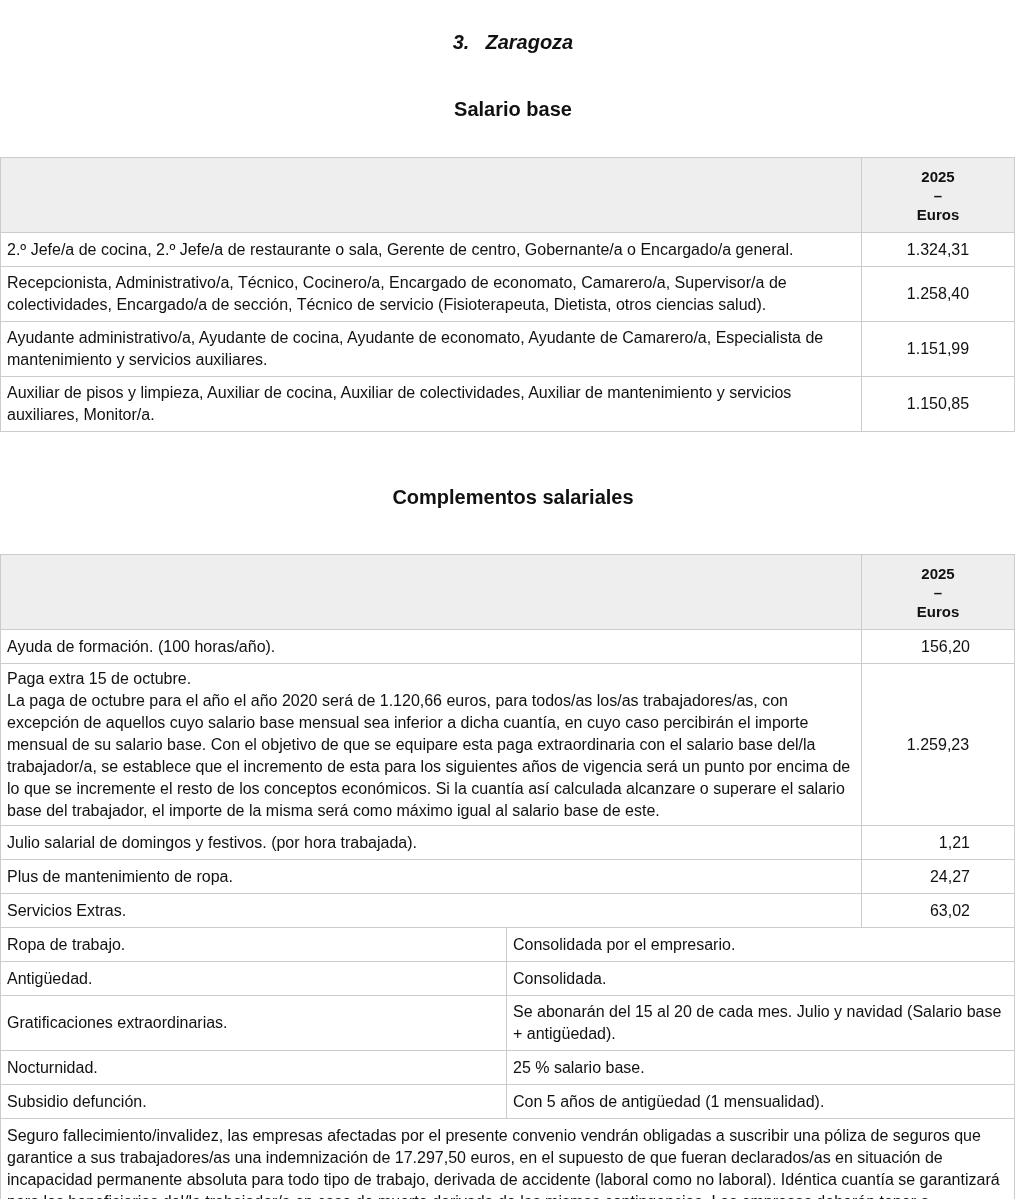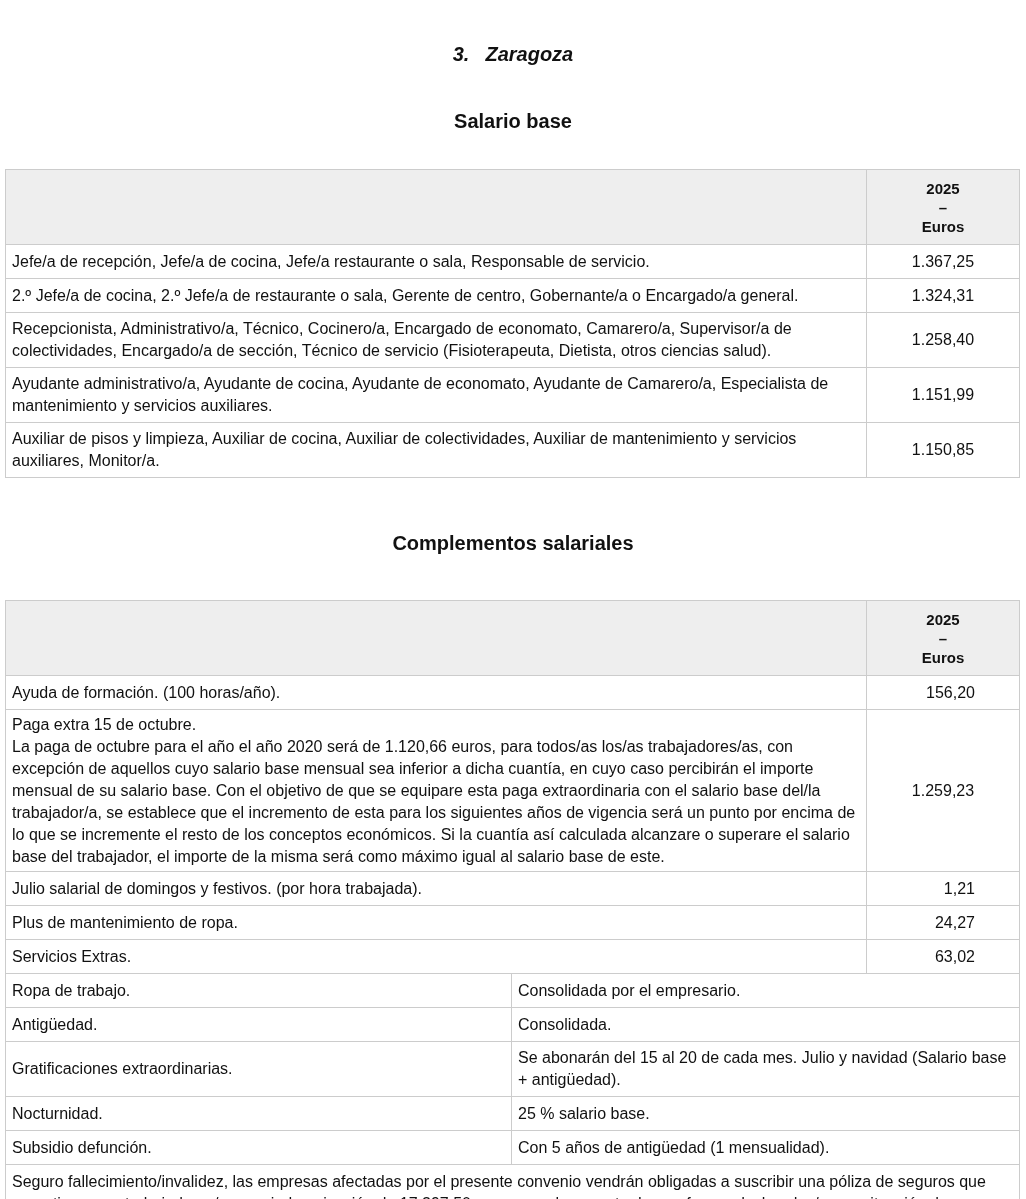--- a/index.html
+++ b/index.html
@@ -6,38 +6,37 @@
   body {
     width: 1026px;
     font-family: "Liberation Sans", sans-serif;
     color: #111111;
     font-size: 16px;
   }
   .section-title {
     text-align: center;
     font-style: italic;
     font-size: 20px;
-    margin: 16px;
+    margin: 4px;
     padding-top: 27px;
     height: 52px;
     box-sizing: border-box;
   }
   .section-title .num { margin-right: 16px; }
   .table-title {
     text-align: center;
     font-size: 20px;
     margin: 16px;
     padding-top: 26px;
     height: 69px;
     box-sizing: border-box;
   }
   .table-title.second { padding-top: 38px; height: 90px; }
   table {
     border-collapse: collapse;
-    margin-left: 5px;
     width: 1014px;
     table-layout: fixed;
   }
   td, th {
     border: 1px solid #cccccc;
     padding: 0 6px;
     font-size: 16px;
     line-height: 22px;
     vertical-align: middle;
     font-weight: normal;
@@ -70,24 +69,20 @@
     <tr>
       <th></th>
       <th class="head-val">
         <div>2025</div>
         <div>–</div>
         <div>Euros</div>
       </th>
     </tr>
   </thead>
   <tbody>
-    <tr class="row-1">
-      <td>Jefe/a de recepción, Jefe/a de cocina, Jefe/a restaurante o sala, Responsable de servicio.</td>
-      <td class="val">1.367,25</td>
-    </tr>
     <tr class="row-1">
       <td>2.º Jefe/a de cocina, 2.º Jefe/a de restaurante o sala, Gerente de centro, Gobernante/a o Encargado/a general.</td>
       <td class="val">1.324,31</td>
     </tr>
     <tr class="row-2">
       <td>Recepcionista, Administrativo/a, Técnico, Cocinero/a, Encargado de economato, Camarero/a, Supervisor/a de colectividades, Encargado/a de sección, Técnico de servicio (Fisioterapeuta, Dietista, otros ciencias salud).</td>
       <td class="val">1.258,40</td>
     </tr>
     <tr class="row-2">
       <td>Ayudante administrativo/a, Ayudante de cocina, Ayudante de economato, Ayudante de Camarero/a, Especialista de mantenimiento y servicios auxiliares.</td>

